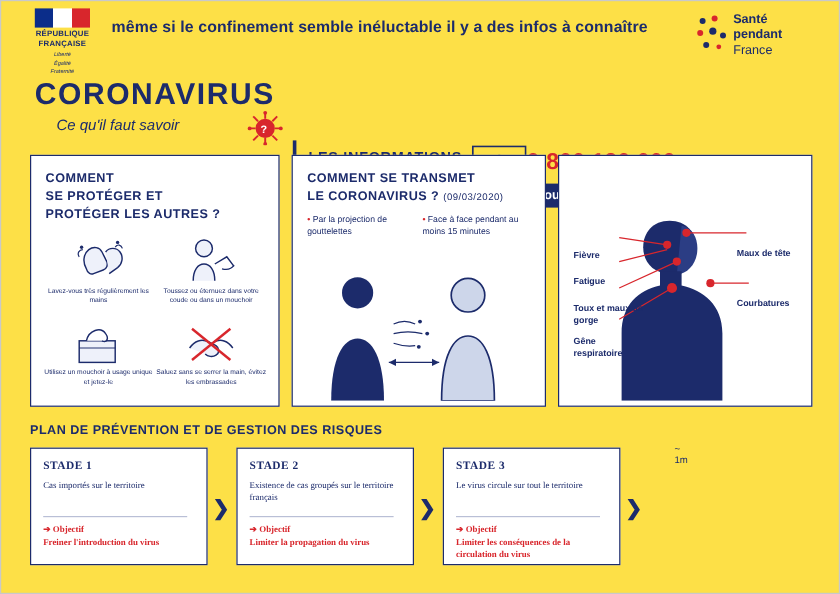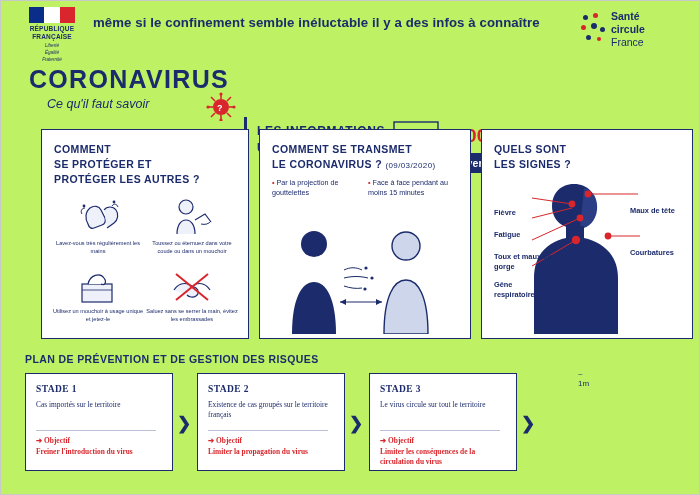--- a/index.html
+++ b/index.html
@@ -8,21 +8,21 @@
     background:#ffffff;
     font-family:"Liberation Sans", sans-serif;
     color:#1c2b6b;
     overflow:hidden;
     position:relative;
   }
   .page{
     position:absolute;left:0;top:0;width:700px;height:495px;
     box-sizing:border-box;
     border:1px solid #c9c9c9;
-    background:#bef264;
+    background:#fde047;
     padding-left:19px;
   }
   
   .header{
     position:absolute;left:0;top:0;width:700px;height:52px;
   }
   .marianne{
     position:absolute;left:14px;top:6px;width:74px;height:44px;
     text-align:center;
   }
@@ -86,21 +86,20 @@
   .url{
     position:absolute;left:438px;top:98px;
     background:#1c2b6b;color:#ffffff;font-size:10.5px;font-weight:bold;
     padding:4px 8px;letter-spacing:.1px;
   }
 
   
   .panel{
     position:absolute;border:1.6px solid #1c2b6b;background:#fff;
     box-sizing:border-box;
-    margin-left:16px;
   }
   .p1{left:24px;top:128px;width:208px;height:210px;}
   .p2{left:242px;top:128px;width:212px;height:210px;}
   .p3{left:464px;top:128px;width:212px;height:210px;}
   .panel-h{
     font-size:10.5px;font-weight:bold;line-height:1.45;color:#1c2b6b;
     letter-spacing:.4px;
   }
   .p1 .panel-h{position:absolute;left:12px;top:12px;width:185px;}
   .p2 .panel-h{position:absolute;left:12px;top:12px;width:190px;}
@@ -178,21 +177,21 @@
         <span class="dot" style="left:2px;top:2px;width:5px;height:5px;background:#1c2b6b;"></span>
         <span class="dot" style="left:12px;top:0px;width:5px;height:5px;background:#d8262c;"></span>
         <span class="dot" style="left:0px;top:12px;width:5px;height:5px;background:#d8262c;"></span>
         <span class="dot" style="left:10px;top:10px;width:6px;height:6px;background:#1c2b6b;"></span>
         <span class="dot" style="left:19px;top:14px;width:5px;height:5px;background:#1c2b6b;"></span>
         <span class="dot" style="left:5px;top:22px;width:5px;height:5px;background:#1c2b6b;"></span>
         <span class="dot" style="left:16px;top:24px;width:4px;height:4px;background:#d8262c;"></span>
       </div>
       <div class="sp-text">
         <div class="l1">Santé</div>
-        <div class="l2">circule</div>
+        <div class="l2">pendant</div>
         <div class="l3">France</div>
       </div>
     </div>
   </div>
 
   <div class="titleband">
     <div class="corona">CORONAVIRUS</div>
     <div class="sub">Ce qu'il faut savoir</div>
 
     <div class="virus-mark">
@@ -332,24 +331,20 @@
       <circle cx="99" cy="67" r="1.6" fill="#1c2b6b"></circle>
 
       <line x1="74" y1="80" x2="116" y2="80" stroke="#1c2b6b" stroke-width="1.2"></line>
       <path d="M74 80l6-3v6z" fill="#1c2b6b"></path>
       <path d="M116 80l-6-3v6z" fill="#1c2b6b"></path>
     </svg>
     <div class="dist">~ 1m</div>
   </div>
 
   <div class="panel p3">
-    <div class="panel-h">
-      <div>QUELS SONT</div>
-      <div>LES SIGNES ?</div>
-    </div>
 
     <svg style="position:absolute;left:6px;top:44px;" width="200" height="160" viewBox="0 0 200 160">
 
       <path d="M86 10c14 0 22 10 22 22 0 12-8 22-22 22s-22-10-22-22c0-12 8-22 22-22z" fill="#1c2b6b"></path>
 
       <path d="M96 14c10 2 14 12 13 22-1 10-8 18-17 19" fill="#2b3d84"></path>
 
       <path d="M78 52h18v12c18 4 34 16 34 40v56H46v-56c0-24 14-36 32-40z" fill="#1c2b6b"></path>
 
       <circle cx="100" cy="20" r="3.4" fill="#d8262c"></circle>

